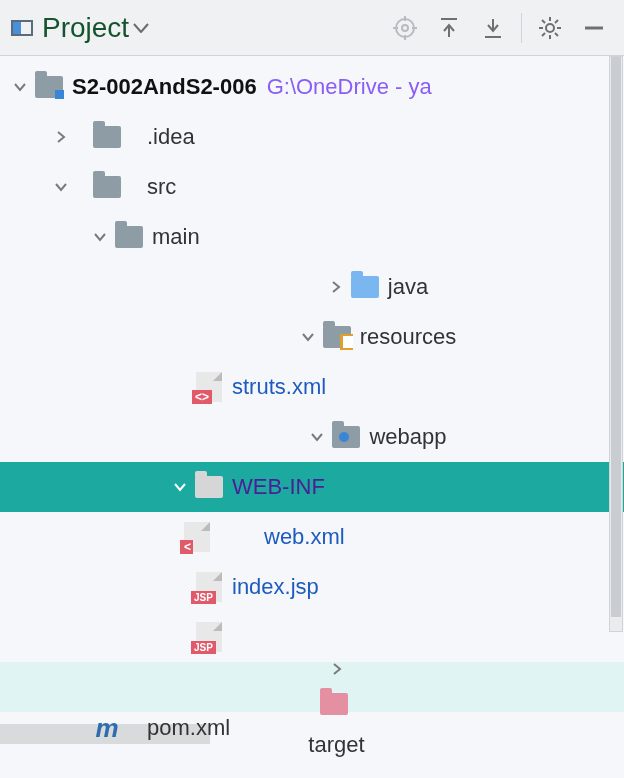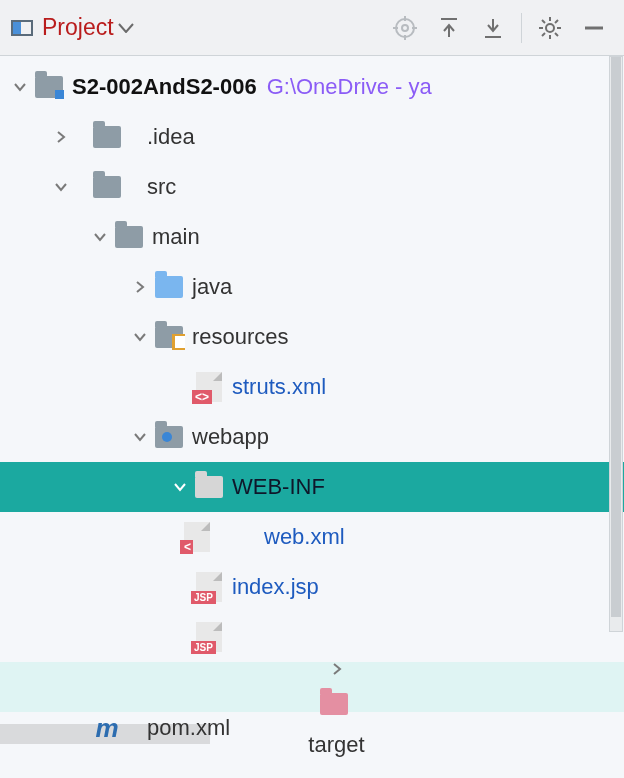--- a/index.html
+++ b/index.html
@@ -34,22 +34,22 @@
       position: relative;
     }
     .toolbar-icon .wrect::before {
       content: "";
       position: absolute;
       left: 0; top: 0;
       width: 8px; height: 100%;
       background: #4a90d9;
     }
     .toolbar-title {
-      color: #b91c1c;
-      font-size: 23px;
+      color: #14532d;
+      font-size: 28px;
     }
     .chevron-down {
       margin-left: 4px;
       color: #6b6b6b;
     }
     .toolbar-spacer { flex: 1; }
     .toolbar-btn {
       width: 44px; height: 44px;
       display: inline-flex;
       align-items: center;
@@ -91,25 +91,25 @@
       width: 34px;
       display: inline-flex;
       justify-content: center;
       align-items: center;
       margin-right: 6px;
     }
     .label { }
     .label.bold { font-weight: 700; color: #111; }
     .label.gray { color: #8b5cf6; margin-left: 10px; }
     .label.link { color: #1e5bbf; }
-    .row.selected .label { color: #0f172a; }
+    .row.selected .label { color: #4c1d95; }
     .indent-0 { padding-left: 8px; }
     .indent-1 { padding-left: 49px; gap: 17px; }
     .indent-2 { padding-left: 88px; }
-    .indent-3 { padding-left: 128px; }
+    .indent-3 { padding-left: 128px; justify-content: center; }
     .indent-4 { padding-left: 168px; }
     .indent-5 { padding-left: 112px; gap: 44px; }
     
     .folder {
       width: 28px; height: 22px;
       background: #8e9ca6;
       border-radius: 2px;
       position: relative;
     }
     .folder::before {

